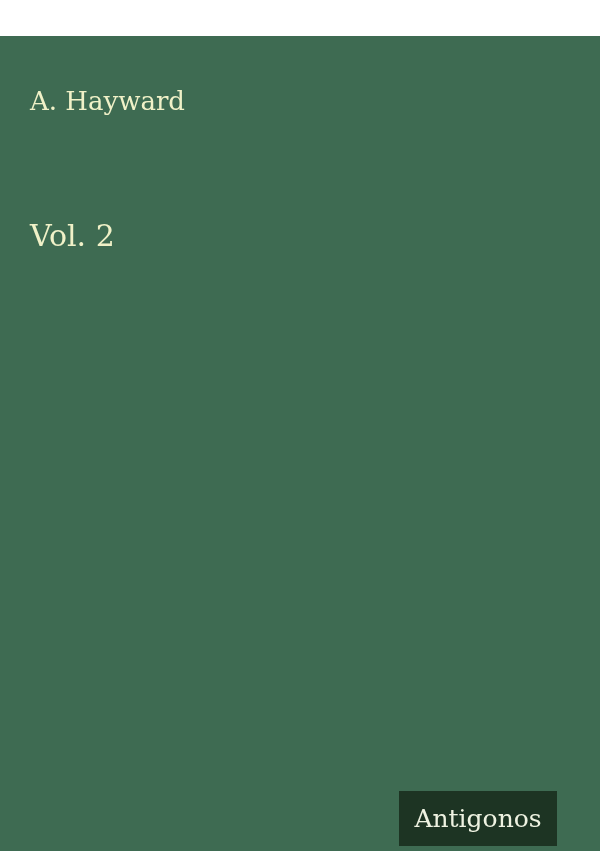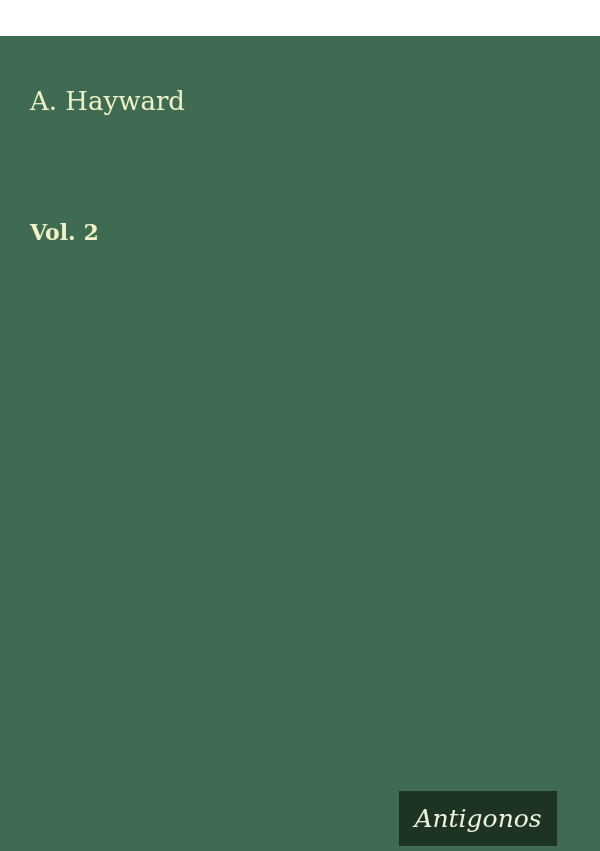--- a/index.html
+++ b/index.html
@@ -35,44 +35,43 @@
       line-height: 1;
       font-weight: 700;
       letter-spacing: -0.5px;
       color: var(--text, #f0f1c8);
       white-space: nowrap;
     }
     .volume {
       position: absolute;
       left: 30px;
       top: 185px;
-      font-size: 22px;
+      font-size: 30px;
       line-height: 1;
-      font-weight: 700;
+      font-weight: 400;
       color: var(--text, #f0f1c8);
       white-space: nowrap;
     }
     .publisher-badge {
       position: absolute;
       right: 43px;
       bottom: 41px;
       width: 158px;
       height: 55px;
       background: var(--publisher-badge-background, #1d3423);
       display: flex;
       align-items: center;
       justify-content: center;
     }
     .publisher-badge span {
       font-size: 25px;
       line-height: 1;
       font-weight: 400;
       color: var(--publisher-badge-text, #eef2e1);
       white-space: nowrap;
-      font-style: italic;
     }
   </style>
 </head>
 <body>
 
 <div class="cover">
   <div class="author">A. Hayward</div>
   <div class="volume">Vol. 2</div>
   <div class="publisher-badge">
     <span>Antigonos</span>

